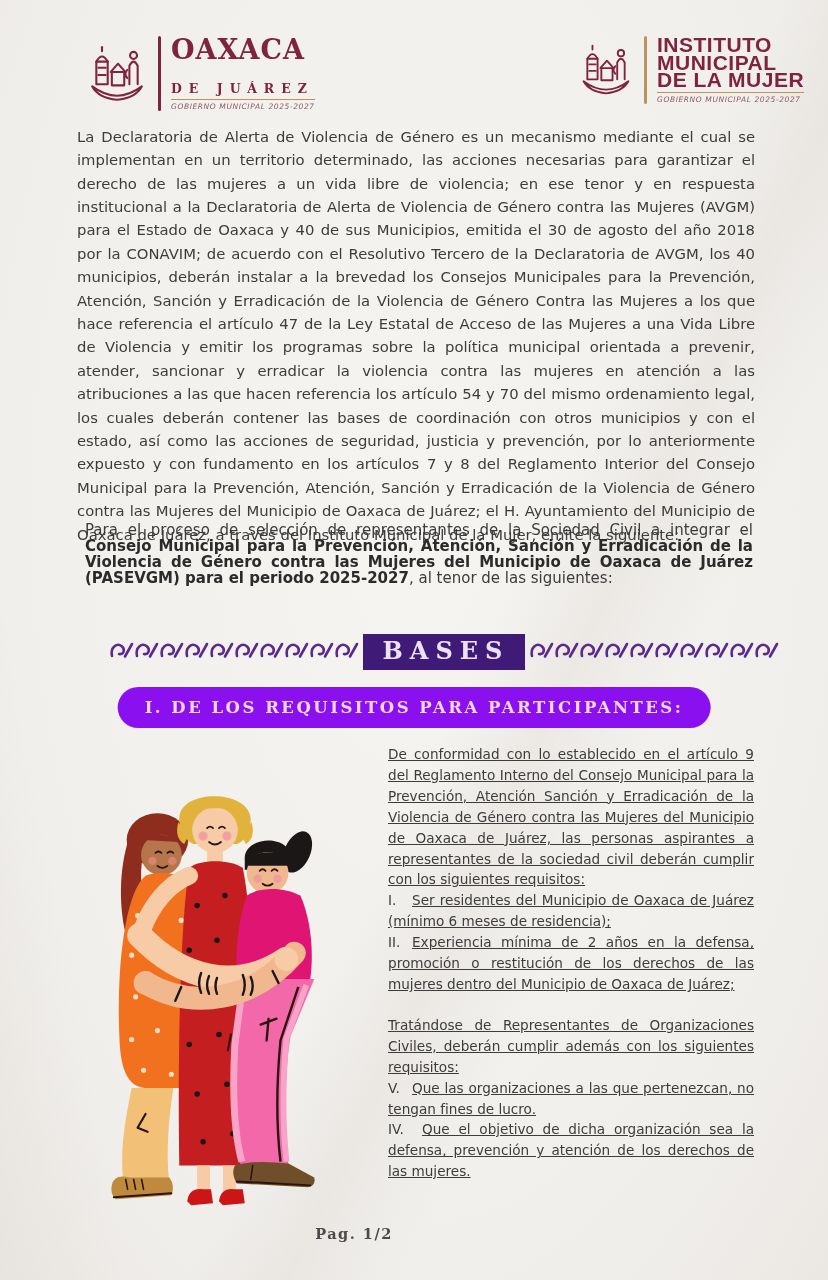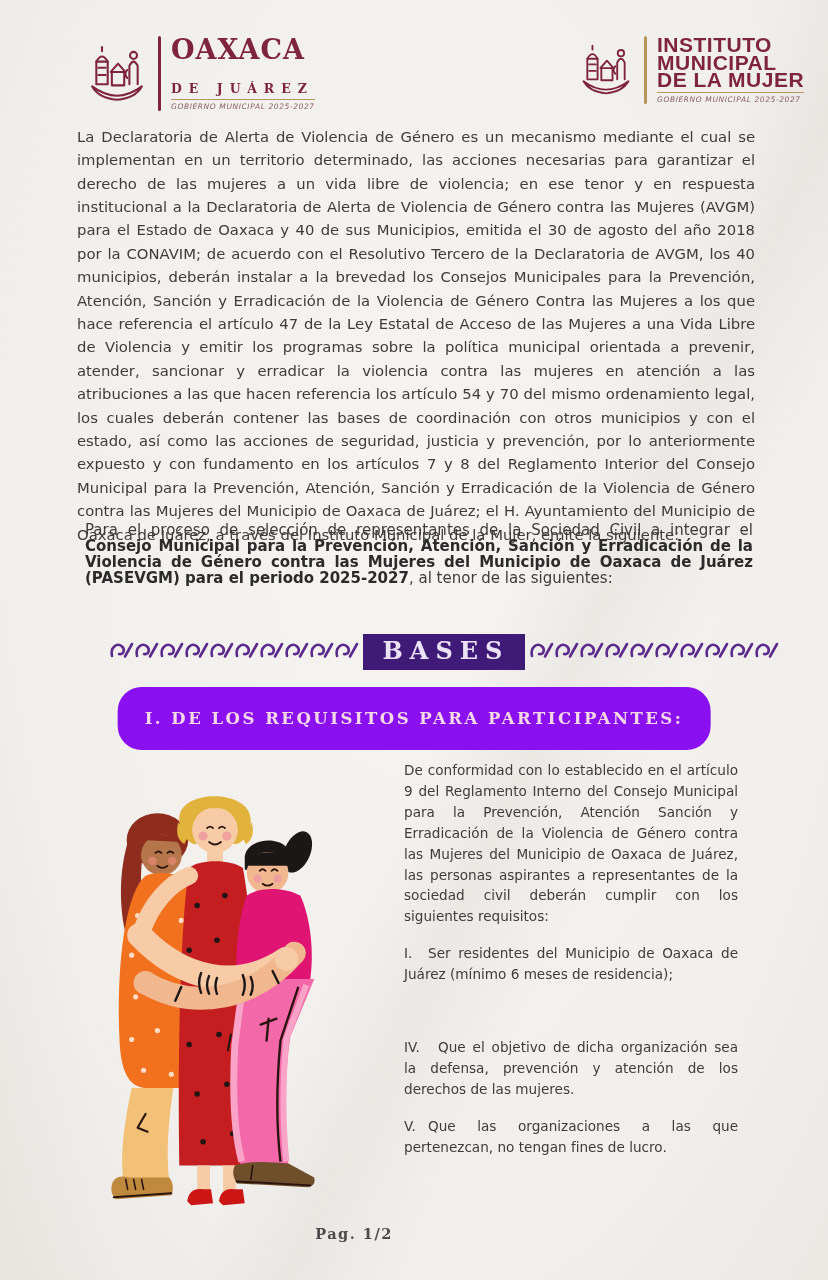--- a/index.html
+++ b/index.html
@@ -80,30 +80,30 @@
     padding:3px 16px 5px 20px;line-height:28px;
   }
 
   
   .pill{
     position:absolute;left:50%;top:687px;transform:translateX(-50%);
     background:#8b10f0;border-radius:24px;
     color:#f6d7e8;
     font-family:"DejaVu Serif","Liberation Serif",serif;
     font-weight:bold;font-size:16.5px;letter-spacing:2.5px;
-    padding:22px 27px;white-space:nowrap;
+    padding:11px 27px;white-space:nowrap;
   }
 
   
   .illustration{position:absolute;left:86px;top:736px;}
   .col-right{
     position:absolute;left:388px;top:744px;width:366px;
     font-size:13.6px;line-height:20.9px;text-align:justify;color:#3d3c3c;
   }
-  .col-right p{margin:16px;}
+  .col-right p{margin:0;text-decoration:underline;}
   .col-right .spacer{height:20px;}
   .req .rn{display:inline-block;min-width:34px;}
   .req-short .rn{display:inline-block;min-width:24px;}
 
   
   .footer{
     position:absolute;left:0;top:1225px;width:708px;text-align:center;
     font-family:"DejaVu Serif","Liberation Serif",serif;
     font-weight:bold;font-size:14.5px;letter-spacing:1.5px;color:#4c4a4a;
   }
@@ -300,20 +300,22 @@
         <path d="M158,240 q4,10 0,20"></path>
         <path d="M96,252 l-6,14"></path>
         <path d="M188,236 l6,12"></path>
       </g>
     </svg>
   </div>
 
   <div class="col-right">
     <p>De conformidad con lo establecido en el artículo 9 del Reglamento Interno del Consejo Municipal para la Prevención, Atención Sanción y Erradicación de la Violencia de Género contra las Mujeres del Municipio de Oaxaca de Juárez, las personas aspirantes a representantes de la sociedad civil deberán cumplir con los siguientes requisitos:</p>
     <p class="req req-short"><span class="rn">I.</span><span>Ser residentes del Municipio de Oaxaca de Juárez (mínimo 6 meses de residencia);</span></p>
+    <p class="req req-short"><span class="rn">II.</span><span>Experiencia mínima de 2 años en la defensa, promoción o restitución de los derechos de las mujeres dentro del Municipio de Oaxaca de Juárez;</span></p>
     <div class="spacer"></div>
+    <p>Tratándose de Representantes de Organizaciones Civiles, deberán cumplir además con los siguientes requisitos:</p>
+    <p class="req req-short"><span class="rn">V.</span><span>Que las organizaciones a las que pertenezcan, no tengan fines de lucro.</span></p>
     <p class="req"><span class="rn">IV.</span><span>Que el objetivo de dicha organización sea la defensa, prevención y atención de los derechos de las mujeres.</span></p>
-    <p class="req req-short"><span class="rn">V.</span><span>Que las organizaciones a las que pertenezcan, no tengan fines de lucro.</span></p>
   </div>
 
   <div class="footer">Pag. 1/2</div>
 
 </div>
 
 </body></html>

